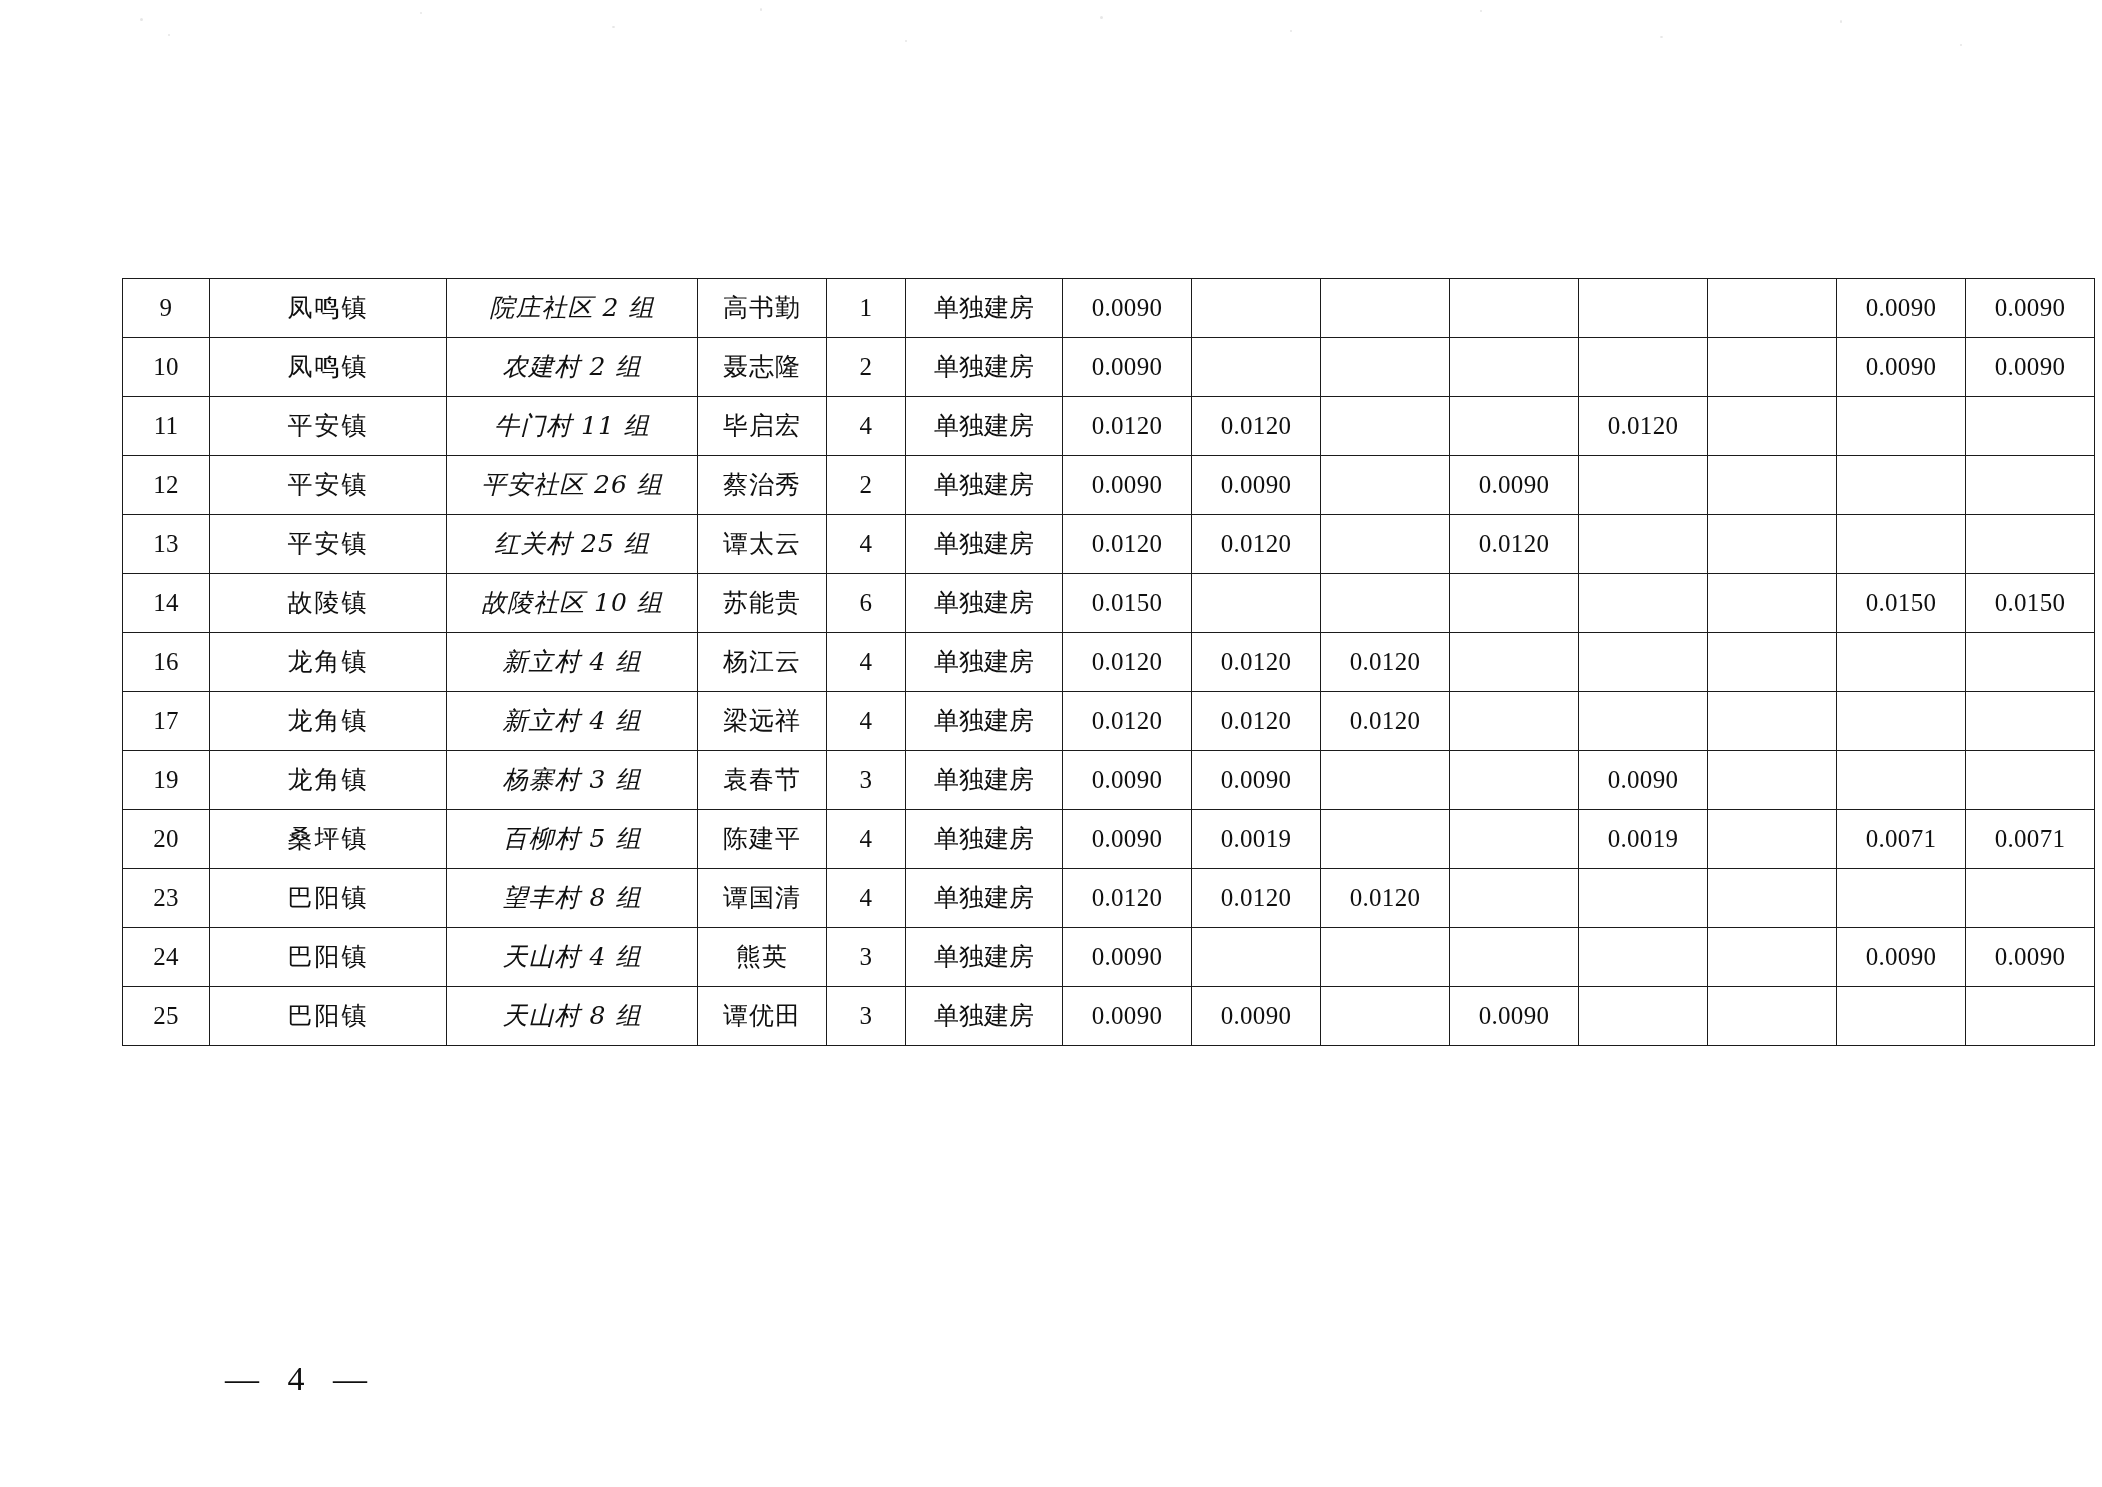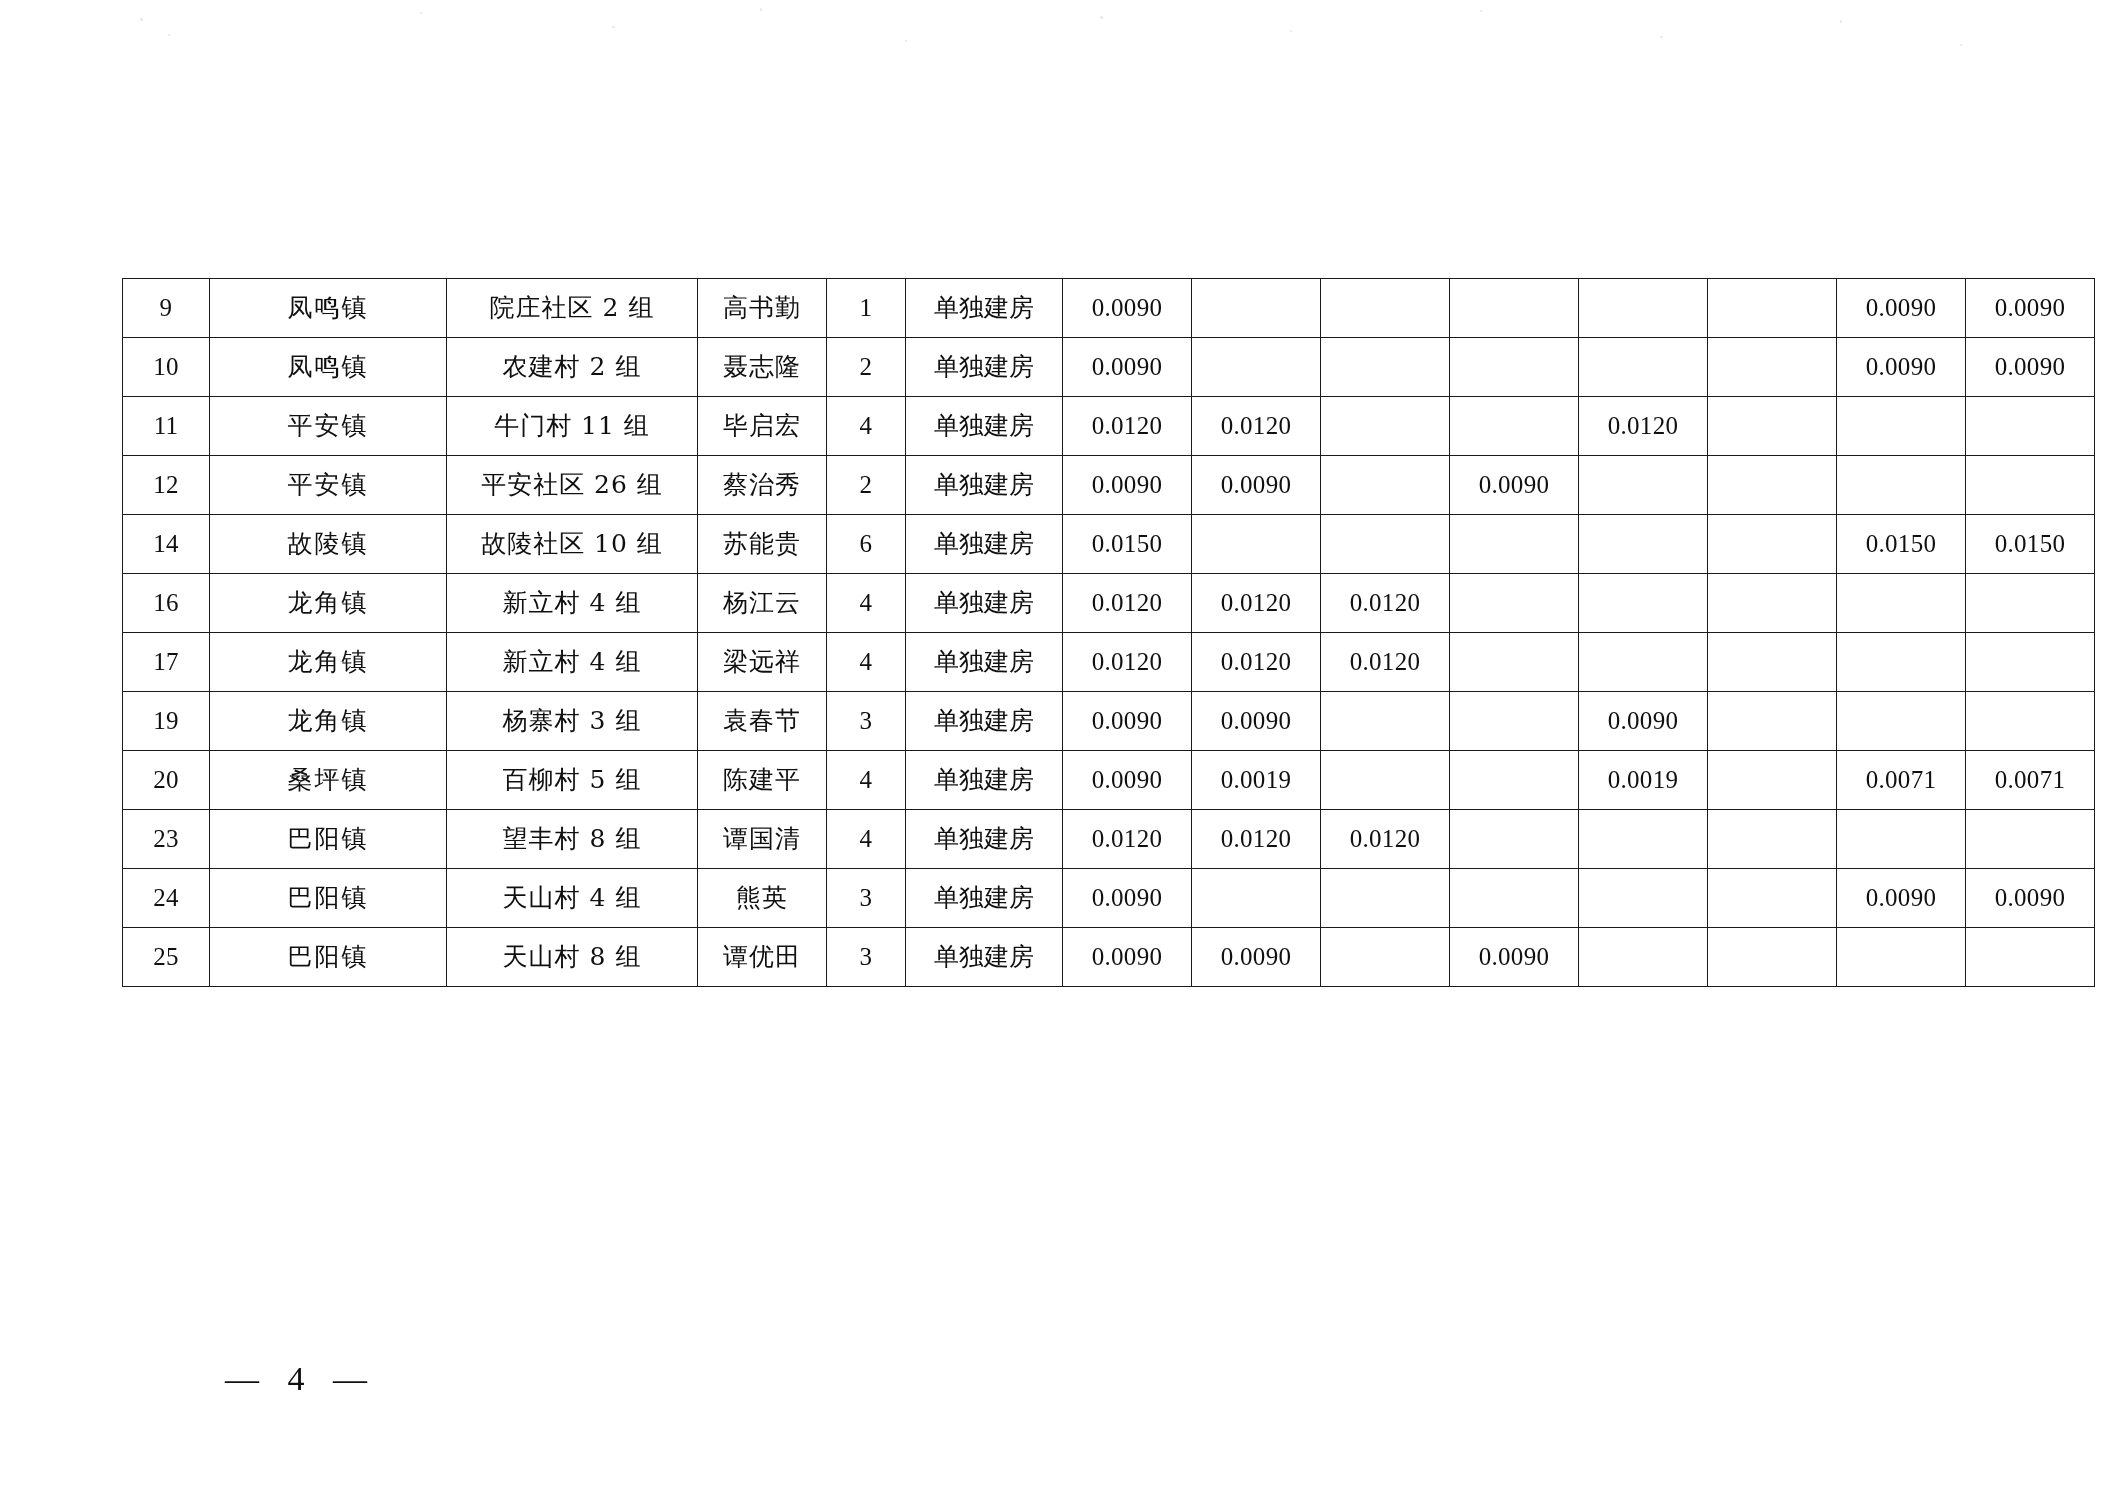--- a/index.html
+++ b/index.html
@@ -54,21 +54,21 @@
     padding: 0 4px;
     text-align: center;
     vertical-align: middle;
     font-size: 25px;
     line-height: 1.1;
     white-space: nowrap;
     overflow: hidden;
   }
   td.c-idx { width: 78px; font-size: 25px; }
   td.c-town { width: 228px; letter-spacing: 2px; }
-  td.c-village { width: 242px; letter-spacing: 1px; }
+  td.c-village { width: 242px; letter-spacing: 1px; font-style: italic; }
   td.c-name { width: 120px; letter-spacing: 1px; }
   td.c-people { width: 70px; }
   td.c-type { width: 148px; letter-spacing: 0px; }
   td.c-num { width: 120px; }
   .cn { font-family: "DejaVu Serif", "Liberation Serif", serif; }
   .num { font-family: "Liberation Serif", serif; font-size: 25px; letter-spacing: 0.3px; }
   .footer {
     position: absolute;
     left: 0;
     top: 1360px;
@@ -168,20 +168,36 @@
           <td class="c-num num">0.0090</td>
           <td class="c-num num">0.0090</td>
           <td class="c-num num"></td>
           <td class="c-num num">0.0090</td>
           <td class="c-num num"></td>
           <td class="c-num num"></td>
           <td class="c-num num"></td>
           <td class="c-num num"></td>
         </tr>
 
+        <tr>
+          <td class="c-idx num">13</td>
+          <td class="c-town cn">平安镇</td>
+          <td class="c-village cn">红关村 25 组</td>
+          <td class="c-name cn">谭太云</td>
+          <td class="c-people num">4</td>
+          <td class="c-type cn">单独建房</td>
+          <td class="c-num num">0.0120</td>
+          <td class="c-num num">0.0120</td>
+          <td class="c-num num"></td>
+          <td class="c-num num">0.0120</td>
+          <td class="c-num num"></td>
+          <td class="c-num num"></td>
+          <td class="c-num num"></td>
+          <td class="c-num num"></td>
+        </tr>
 
         <tr>
           <td class="c-idx num">14</td>
           <td class="c-town cn">故陵镇</td>
           <td class="c-village cn">故陵社区 10 组</td>
           <td class="c-name cn">苏能贵</td>
           <td class="c-people num">6</td>
           <td class="c-type cn">单独建房</td>
           <td class="c-num num">0.0150</td>
           <td class="c-num num"></td>

